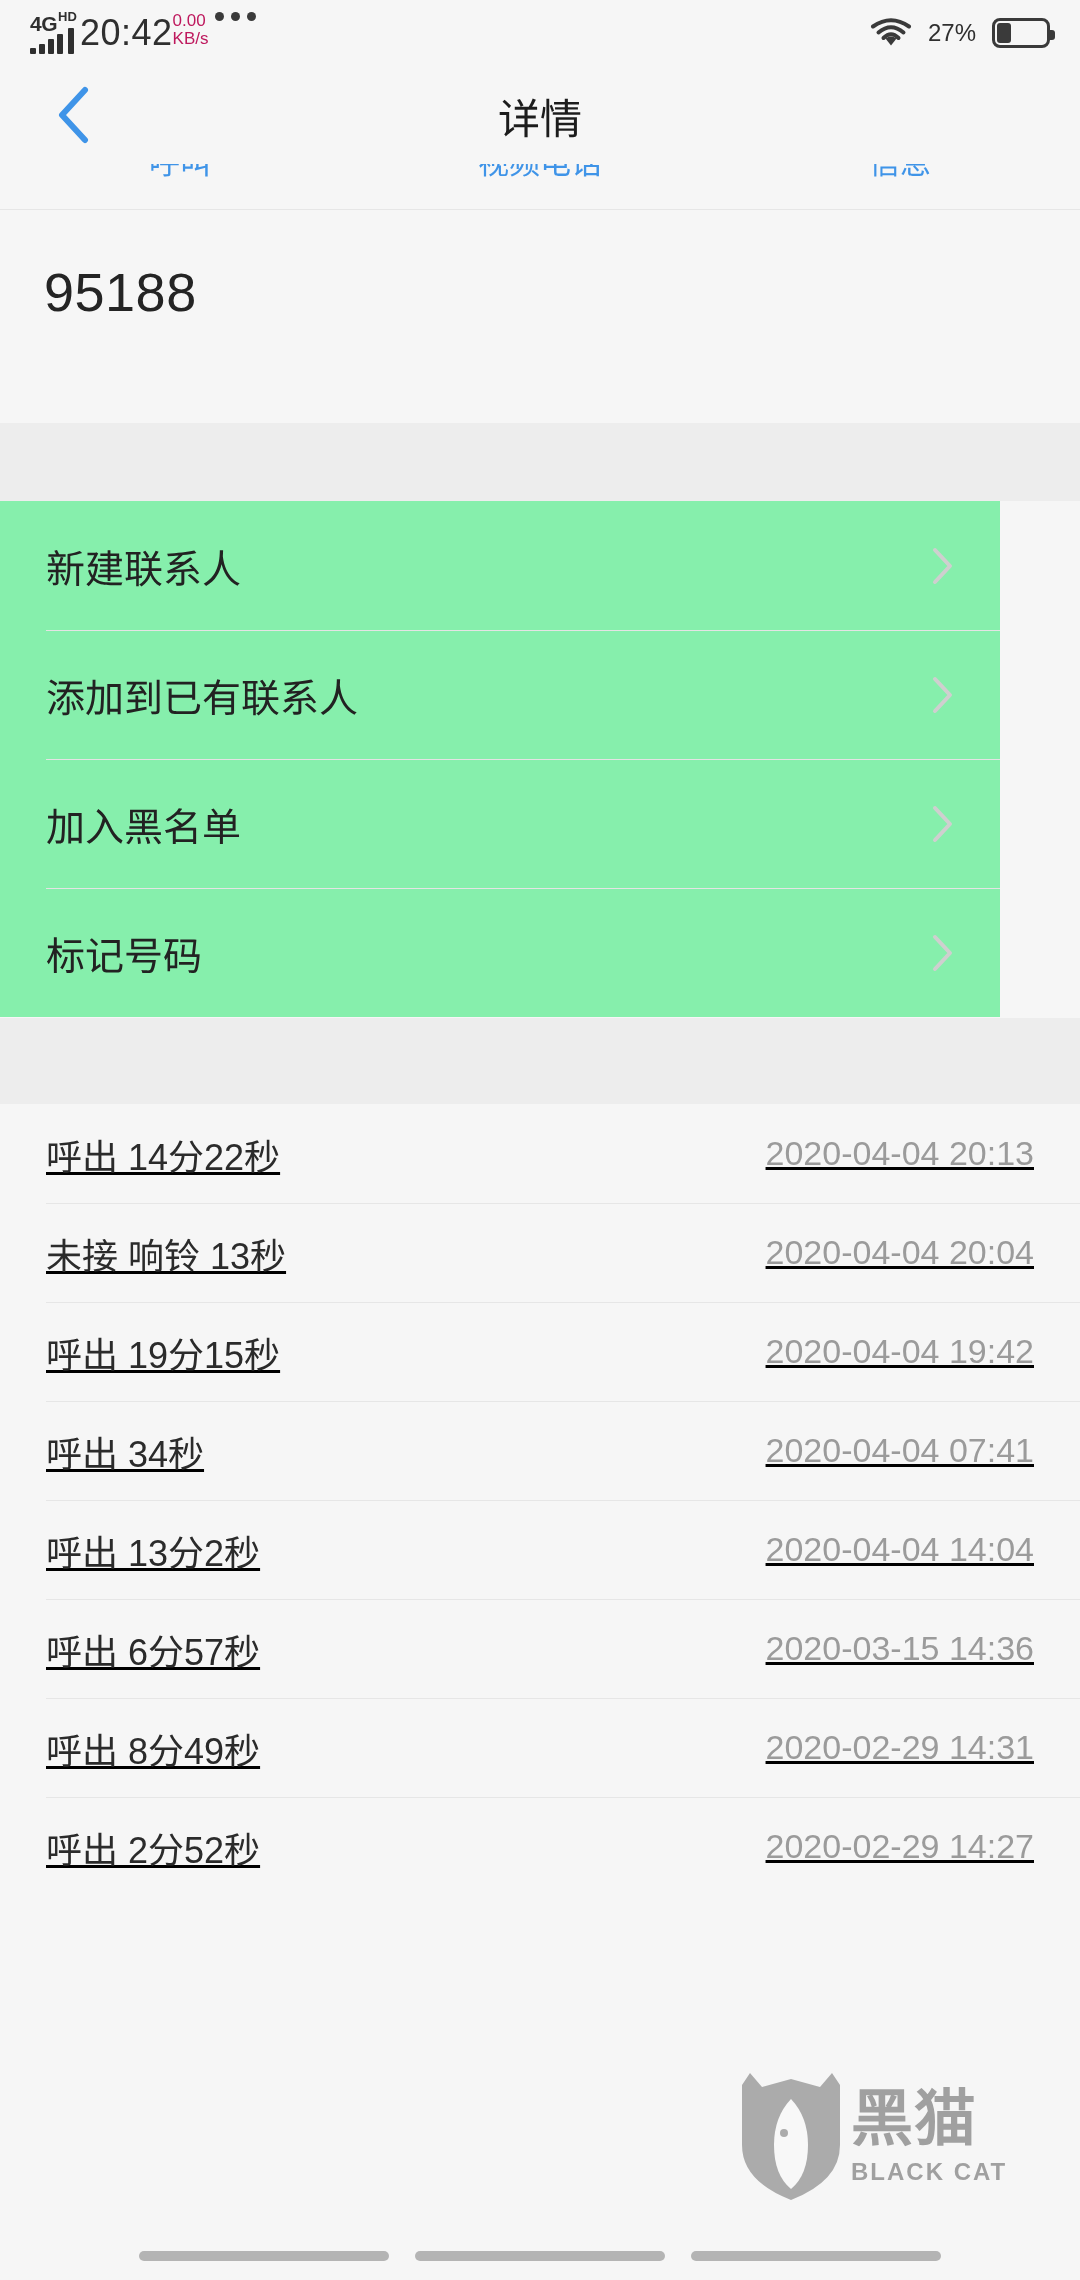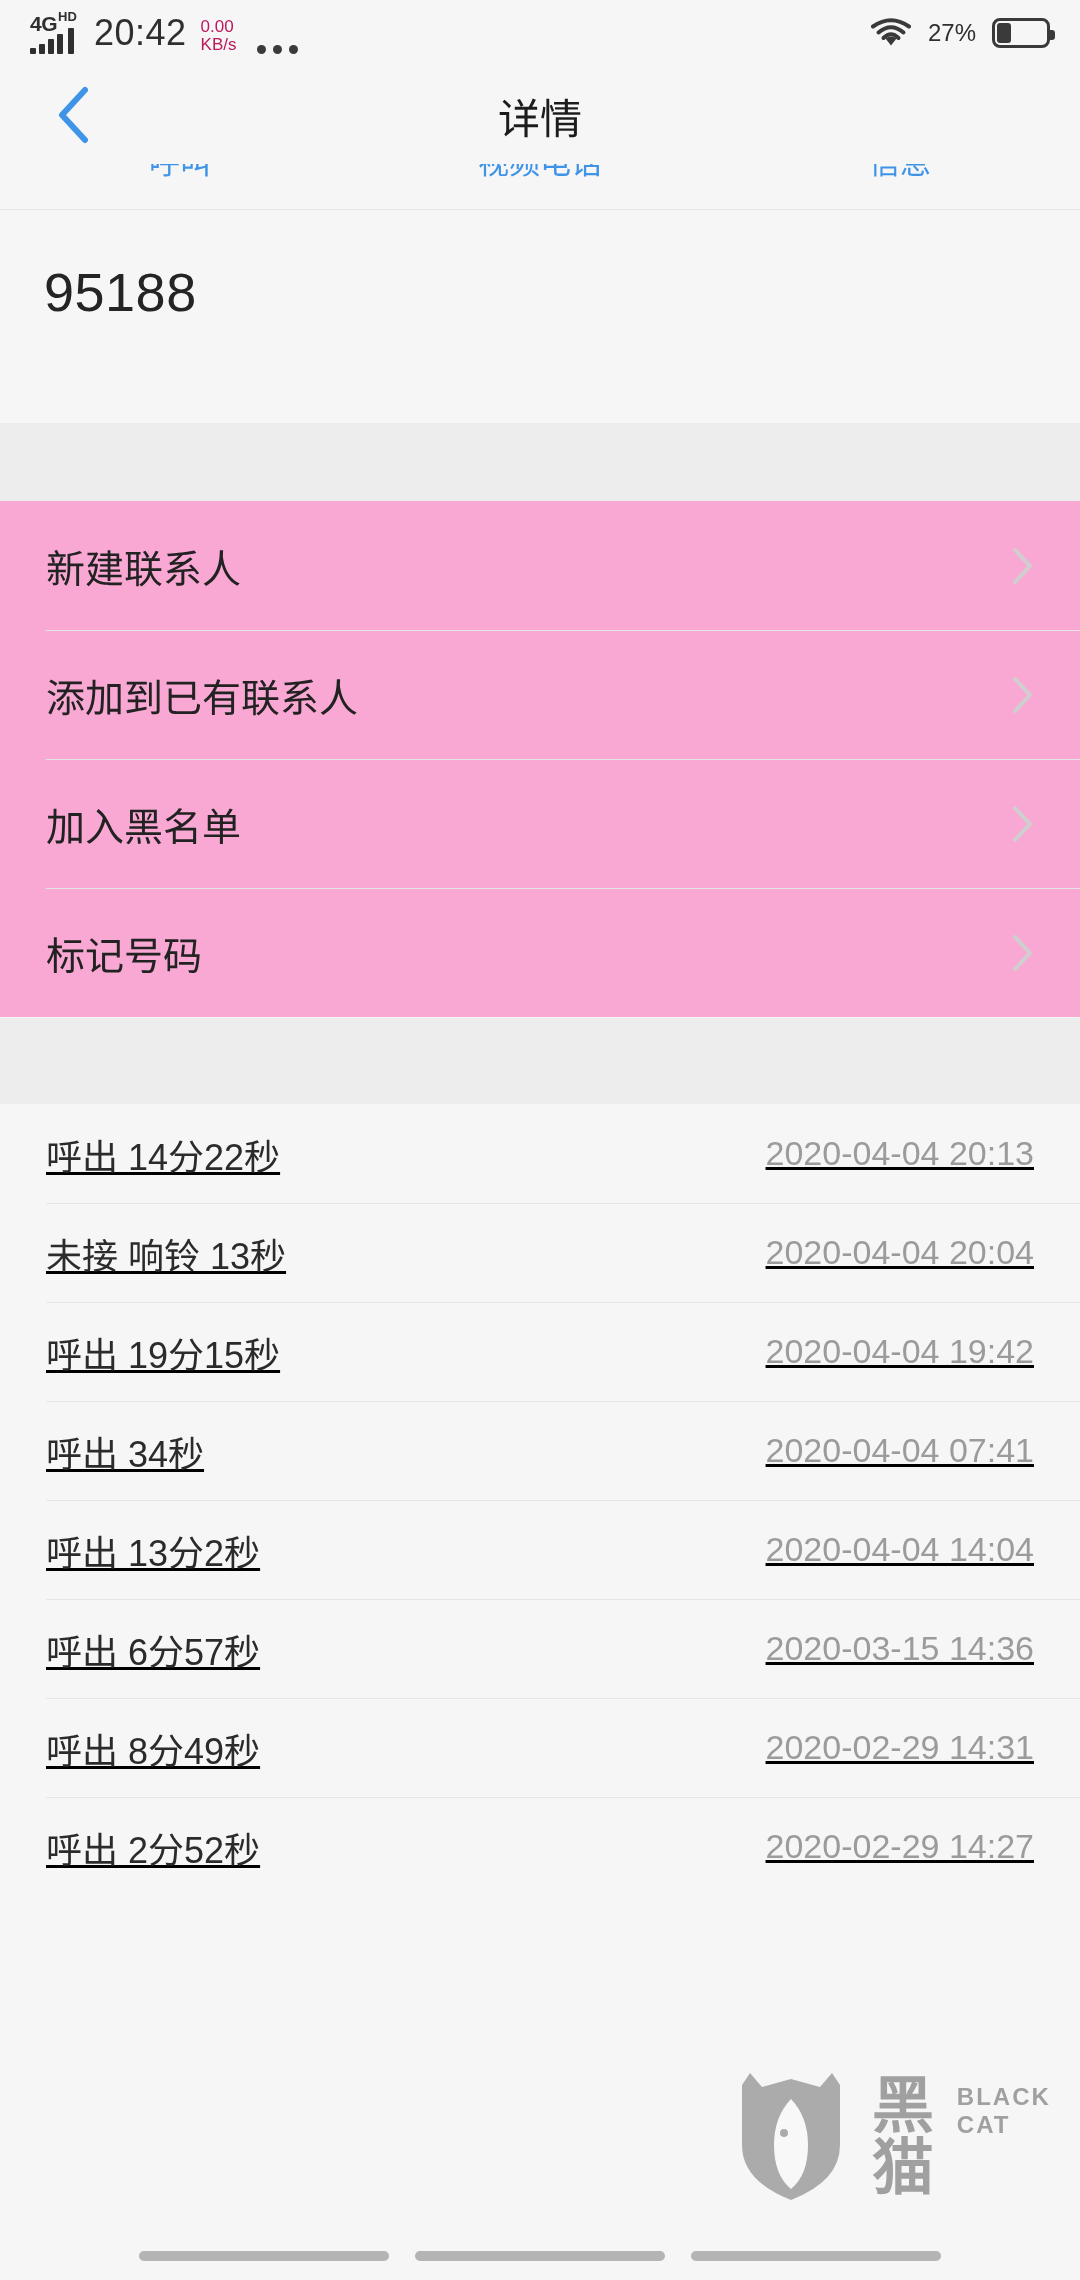--- a/index.html
+++ b/index.html
@@ -24,21 +24,21 @@
   .statusbar {
     position: absolute;
     top: 0; left: 0;
     width: 1080px;
     height: 66px;
     display: flex;
     align-items: center;
     padding: 0 30px;
     background: #f6f6f6;
   }
-  .sb-left { display: flex; align-items: flex-end; gap: 14px; }
+  .sb-left { display: flex; align-items: flex-start; }
   .sb-right { display: flex; align-items: center; gap: 16px; margin-left: auto; }
 
   .net-icon { position: relative; width: 50px; height: 42px; }
   .net-4g {
     position: absolute; top: 0; left: 0;
     font-size: 21px; font-weight: 700; color: #2f2f2f;
     letter-spacing: -0.5px;
   }
   .net-hd {
     position: absolute; top: -3px; left: 28px;
@@ -155,22 +155,22 @@
     width: 1080px;
     background: #ededed;
   }
   .spacer-1 { top: 423px; height: 78px; }
   .spacer-2 { top: 1018px; height: 86px; }
 
   
   .action-list {
     position: absolute;
     top: 501px; left: 0;
-    width: 1080px;
-    background: #f9a8d4;
+    width: 1000px;
+    background: #86efac;
   }
   .action-row {
     position: relative;
     height: 129px;
     display: flex;
     align-items: center;
     padding: 0 46px;
     cursor: pointer;
   }
   .action-row .lbl {
@@ -227,21 +227,21 @@
   .watermark {
     position: absolute;
     right: 18px; bottom: 68px;
     width: 330px; height: 150px;
     pointer-events: none;
     opacity: 0.55;
     display: flex;
     align-items: center;
   }
   .wm-shield { width: 118px; height: 132px; flex: 0 0 auto; }
-  .wm-txt { display: flex; flex-direction: row; margin-left: 22px; }
+  .wm-txt { display: flex; flex-direction: column; margin-left: 1px; }
   .wm-cn {
     font-size: 62px; font-weight: 700; color: #5b5b5b;
     line-height: 1; letter-spacing: 1px;
   }
   .wm-en {
     font-size: 24px; font-weight: 700; color: #5b5b5b;
     letter-spacing: 2px; margin-top: 8px;
   }
 
   

